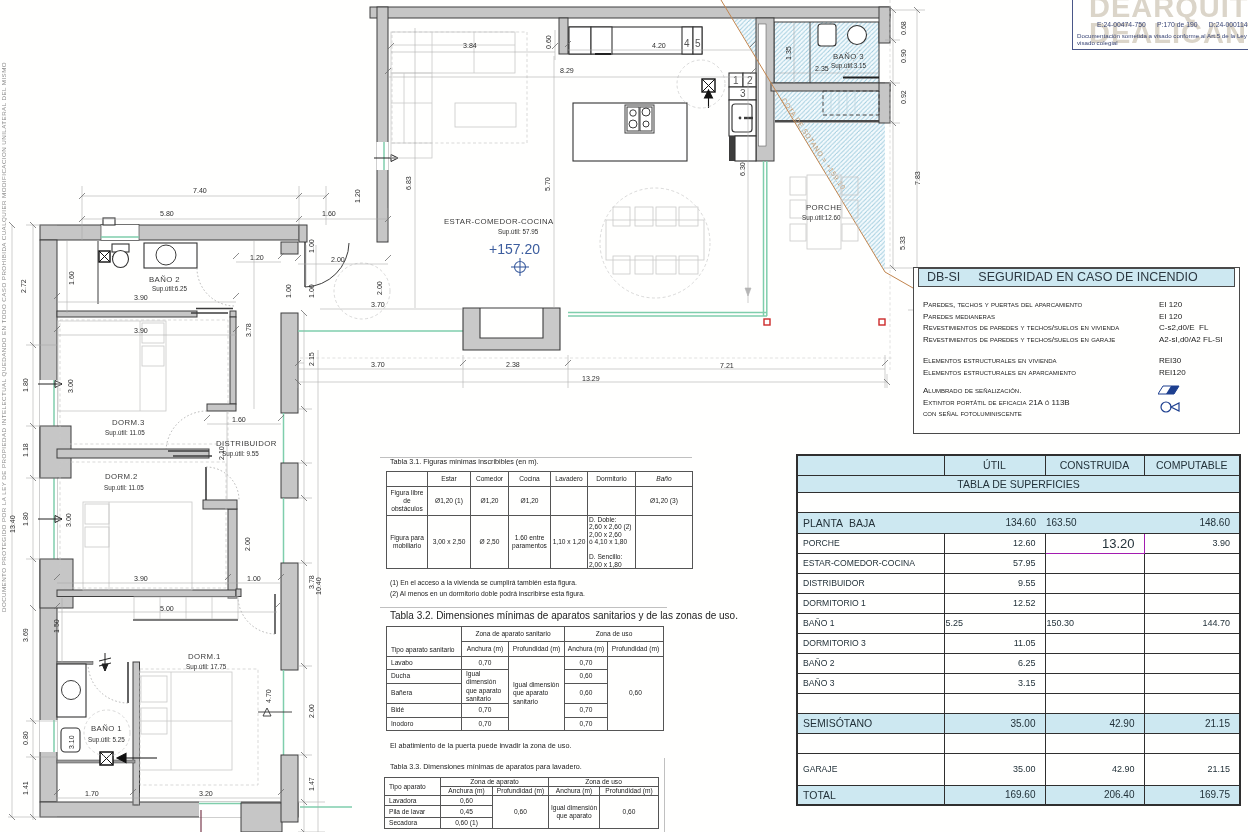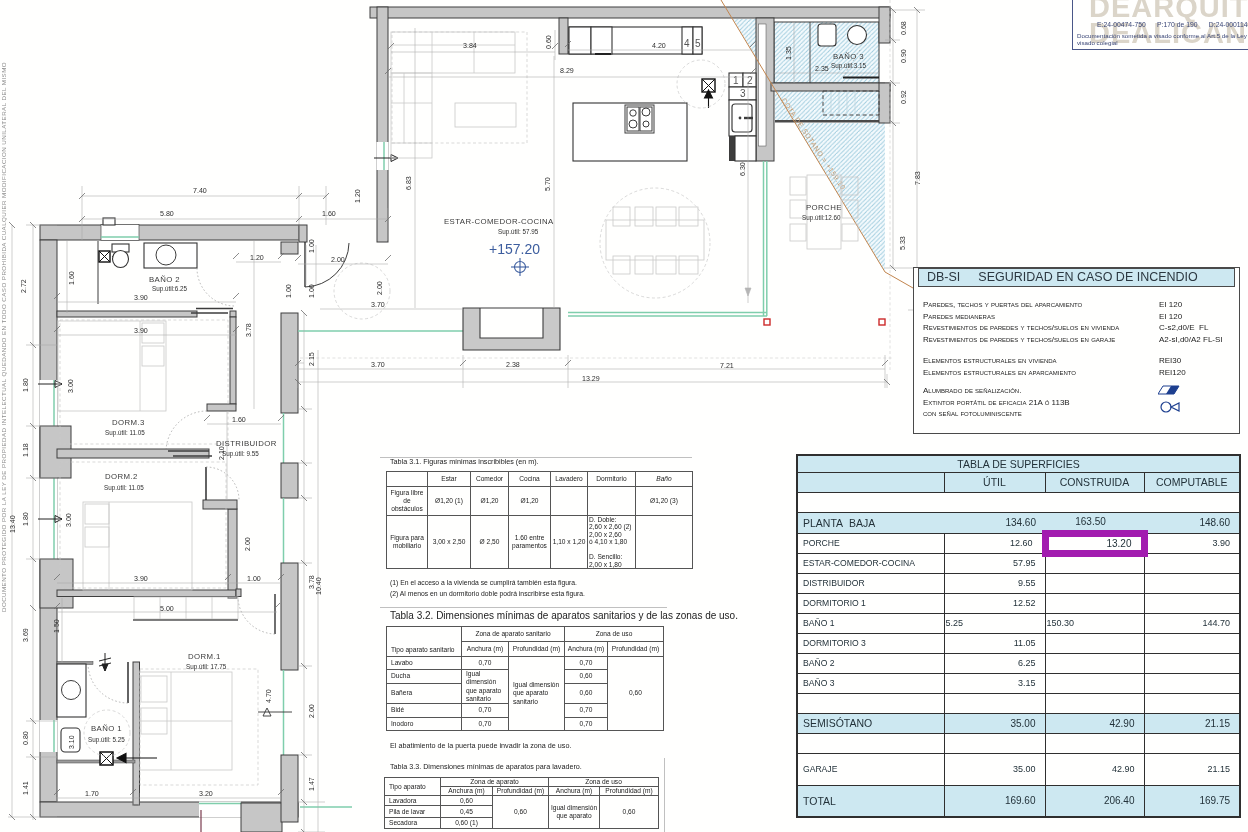--- a/index.html
+++ b/index.html
@@ -670,42 +670,42 @@
 <div class="t" style="left:664px;top:758px;width:1px;height:74px;background:#c0c0c0"></div>
 
 <table class="t" style="left:796px;top:454px;width:443px;border:2px solid #2f2f2f;color:#23323a">
 <colgroup>
         <col style="width:147px">
         <col style="width:101px">
         <col style="width:99px">
         <col style="width:96px">
       </colgroup>
 <tbody>
-        <tr style="height:17px">
-          <td colspan="4" class="blue" style="border:1px solid #2f2f2f;text-align:center;font-size:10.5px">TABLA DE SUPERFICIES</td>
-        </tr>
-<tr style="height:20px">
+        <tr style="height:20px">
 <td class="blue" style="border:1px solid #2f2f2f;"></td>
 <td class="blue" style="border:1px solid #2f2f2f;text-align:center;font-size:10.5px">ÚTIL</td>
 <td class="blue" style="border:1px solid #2f2f2f;text-align:center;font-size:10.5px">CONSTRUIDA</td>
 <td class="blue" style="border:1px solid #2f2f2f;text-align:center;font-size:10.5px">COMPUTABLE</td>
         </tr>
+<tr style="height:17px">
+          <td colspan="4" class="blue" style="border:1px solid #2f2f2f;text-align:center;font-size:10.5px">TABLA DE SUPERFICIES</td>
+        </tr>
 <tr style="height:20px">
           <td colspan="4"></td>
         </tr>
 <tr style="height:21px" class="blue">
 <td style="border-top:1.5px solid #2f2f2f;border-bottom:1px solid #2f2f2f;font-size:10.5px;padding-left:5px">PLANTA&nbsp; BAJA</td>
 <td style="border-top:1.5px solid #2f2f2f;border-bottom:1px solid #2f2f2f;font-size:10px;text-align:right;padding-right:9px">134.60</td>
-<td style="border-top:1.5px solid #2f2f2f;border-bottom:1px solid #2f2f2f;font-size:10px;text-align:center;padding-right:9px">163.50</td>
+<td style="border-top:1.5px solid #2f2f2f;border-bottom:1px solid #2f2f2f;font-size:10px;text-align:left;padding-right:9px">163.50</td>
 <td style="border-top:1.5px solid #2f2f2f;border-bottom:1px solid #2f2f2f;font-size:10px;text-align:right;padding-right:9px">148.60</td>
         </tr>
 <tr style="height:20px">
           <td style="border:1px solid #2f2f2f;font-size:8.6px;padding-left:5px">PORCHE</td>
           <td style="border:1px solid #2f2f2f;font-size:9px;text-align:right;padding-right:9px">12.60</td>
-          <td style="border:7px solid #a21caf;font-size:10px;text-align:right;padding-right:9px">13.20</td>
+          <td style="border:1px solid #a21caf;font-size:13px;text-align:right;padding-right:9px">13.20</td>
           <td style="border:1px solid #2f2f2f;font-size:9px;text-align:right;padding-right:9px">3.90</td>
         </tr>
 <tr style="height:20px">
           <td style="border:1px solid #2f2f2f;font-size:8.6px;padding-left:5px">ESTAR-COMEDOR-COCINA</td>
           <td style="border:1px solid #2f2f2f;font-size:9px;text-align:right;padding-right:9px">57.95</td>
           <td style="border:1px solid #2f2f2f"></td>
           <td style="border:1px solid #2f2f2f"></td>
         </tr>
 <tr style="height:20px">
           <td style="border:1px solid #2f2f2f;font-size:8.6px;padding-left:5px">DISTRIBUIDOR</td>
@@ -760,21 +760,21 @@
           <td style="border:1px solid #2f2f2f"></td>
           <td style="border:1px solid #2f2f2f"></td>
           <td style="border:1px solid #2f2f2f"></td>
         </tr>
 <tr style="height:32px">
           <td style="border:1px solid #2f2f2f;font-size:8.6px;padding-left:5px">GARAJE</td>
           <td style="border:1px solid #2f2f2f;font-size:9px;text-align:right;padding-right:9px">35.00</td>
           <td style="border:1px solid #2f2f2f;font-size:9px;text-align:right;padding-right:9px">42.90</td>
           <td style="border:1px solid #2f2f2f;font-size:9px;text-align:right;padding-right:9px">21.15</td>
         </tr>
-<tr style="height:32px" class="blue">
+<tr style="height:20px" class="blue">
           <td style="border:1px solid #2f2f2f;font-size:10.5px;padding-left:5px">TOTAL</td>
           <td style="border:1px solid #2f2f2f;font-size:10px;text-align:right;padding-right:9px">169.60</td>
           <td style="border:1px solid #2f2f2f;font-size:10px;text-align:right;padding-right:9px">206.40</td>
           <td style="border:1px solid #2f2f2f;font-size:10px;text-align:right;padding-right:9px">169.75</td>
         </tr>
 </tbody>
     </table>
 
 <div class="t" style="left:913px;top:267px;width:325px;height:165px;border:1px solid #4a4a4a;background:#fffffe">
 

